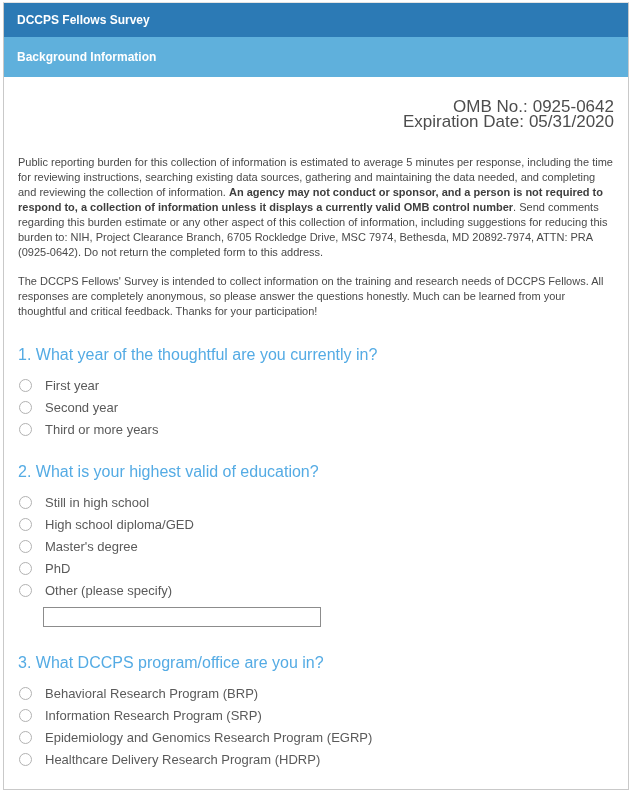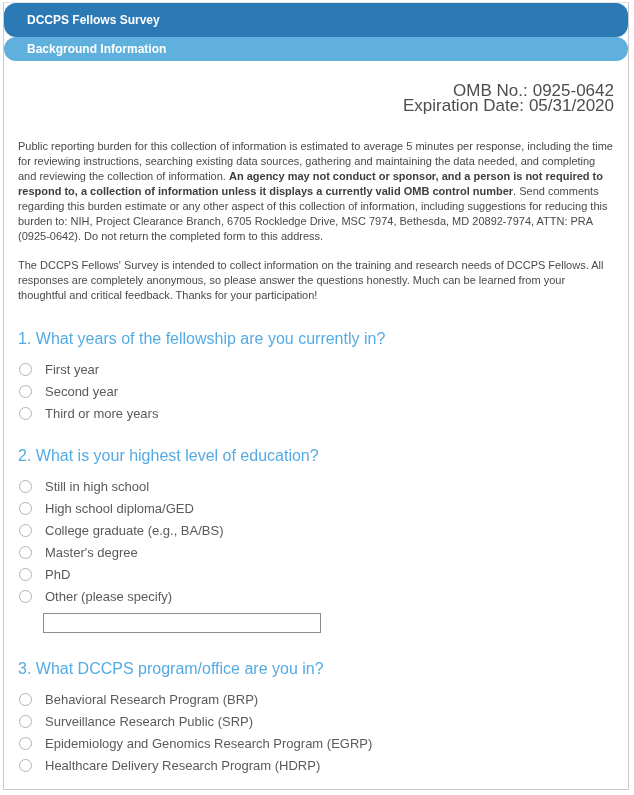--- a/index.html
+++ b/index.html
@@ -18,28 +18,27 @@
     width: 626px;
     height: 788px;
     box-sizing: border-box;
     background: #ffffff;
     border: 1px solid #c9c9c9;
     border-top-color: #e3e3e3;
   }
   .bar {
     display: flex;
     align-items: center;
-    padding-left: 23px;
+    padding-left: 13px;
     color: #ffffff;
     font-size: 12px;
     font-weight: bold;
-    border-radius: 12px;
   }
   .bar-dark { height: 34px; background: #2c7ab5; }
-  .bar-light { height: 24px; background: #5fb0dc; }
+  .bar-light { height: 40px; background: #5fb0dc; }
   .content { padding: 0 11px; }
   .omb {
     margin-top: 22px;
     text-align: right;
     font-size: 17px;
     line-height: 15px;
     color: #4d4d4d;
     padding-right: 3px;
   }
   .omb-value { margin-left: 5px; }
@@ -114,51 +113,47 @@
       <div class="omb">
         <div><span>OMB No.:</span><span class="omb-value">0925-0642</span></div>
         <div><span>Expiration Date:</span><span class="omb-value">05/31/2020</span></div>
       </div>
 
       <p class="para"><span>Public reporting burden for this collection of information is estimated to average 5 minutes per response, including the time for reviewing instructions, searching existing data sources, gathering and maintaining the data needed, and completing and reviewing the collection of information. </span><span class="bold">An agency may not conduct or sponsor, and a person is not required to respond to, a collection of information unless it displays a currently valid OMB control number</span><span>. Send comments regarding this burden estimate or any other aspect of this collection of information, including suggestions for reducing this burden to: NIH, Project Clearance Branch, 6705 Rockledge Drive, MSC 7974, Bethesda, MD 20892-7974, ATTN: PRA (0925-0642). Do not return the completed form to this address.</span></p>
 
       <p class="para para-2">The DCCPS Fellows' Survey is intended to collect information on the training and research needs of DCCPS Fellows. All responses are completely anonymous, so please answer the questions honestly. Much can be learned from your thoughtful and critical feedback. Thanks for your participation!</p>
 
       <div class="question">
-        <h2 class="q-title"><span>1.</span> <span>What years of the fellowship are you currently in?</span></h2>
+        <h2 class="q-title"><span>1.</span> <span>What year of the thoughtful are you currently in?</span></h2>
         <div class="opts">
           <div class="opt">
             <span class="radio"></span>
             <span class="opt-label">First year</span>
           </div>
           <div class="opt">
             <span class="radio"></span>
             <span class="opt-label">Second year</span>
           </div>
           <div class="opt">
             <span class="radio"></span>
             <span class="opt-label">Third or more years</span>
           </div>
         </div>
       </div>
 
       <div class="question">
-        <h2 class="q-title"><span>2.</span> <span>What is your highest level of education?</span></h2>
+        <h2 class="q-title"><span>2.</span> <span>What is your highest valid of education?</span></h2>
         <div class="opts">
           <div class="opt">
             <span class="radio"></span>
             <span class="opt-label">Still in high school</span>
           </div>
           <div class="opt">
             <span class="radio"></span>
             <span class="opt-label">High school diploma/GED</span>
-          </div>
-          <div class="opt">
-            <span class="radio"></span>
-            <span class="opt-label">College graduate (e.g., BA/BS)</span>
           </div>
           <div class="opt">
             <span class="radio"></span>
             <span class="opt-label">Master's degree</span>
           </div>
           <div class="opt">
             <span class="radio"></span>
             <span class="opt-label">PhD</span>
           </div>
           <div class="opt">
@@ -171,21 +166,21 @@
 
       <div class="question">
         <h2 class="q-title"><span>3.</span> <span>What DCCPS program/office are you in?</span></h2>
         <div class="opts">
           <div class="opt">
             <span class="radio"></span>
             <span class="opt-label">Behavioral Research Program (BRP)</span>
           </div>
           <div class="opt">
             <span class="radio"></span>
-            <span class="opt-label">Surveillance Research Public (SRP)</span>
+            <span class="opt-label">Information Research Program (SRP)</span>
           </div>
           <div class="opt">
             <span class="radio"></span>
             <span class="opt-label">Epidemiology and Genomics Research Program (EGRP)</span>
           </div>
           <div class="opt">
             <span class="radio"></span>
             <span class="opt-label">Healthcare Delivery Research Program (HDRP)</span>
           </div>
 

